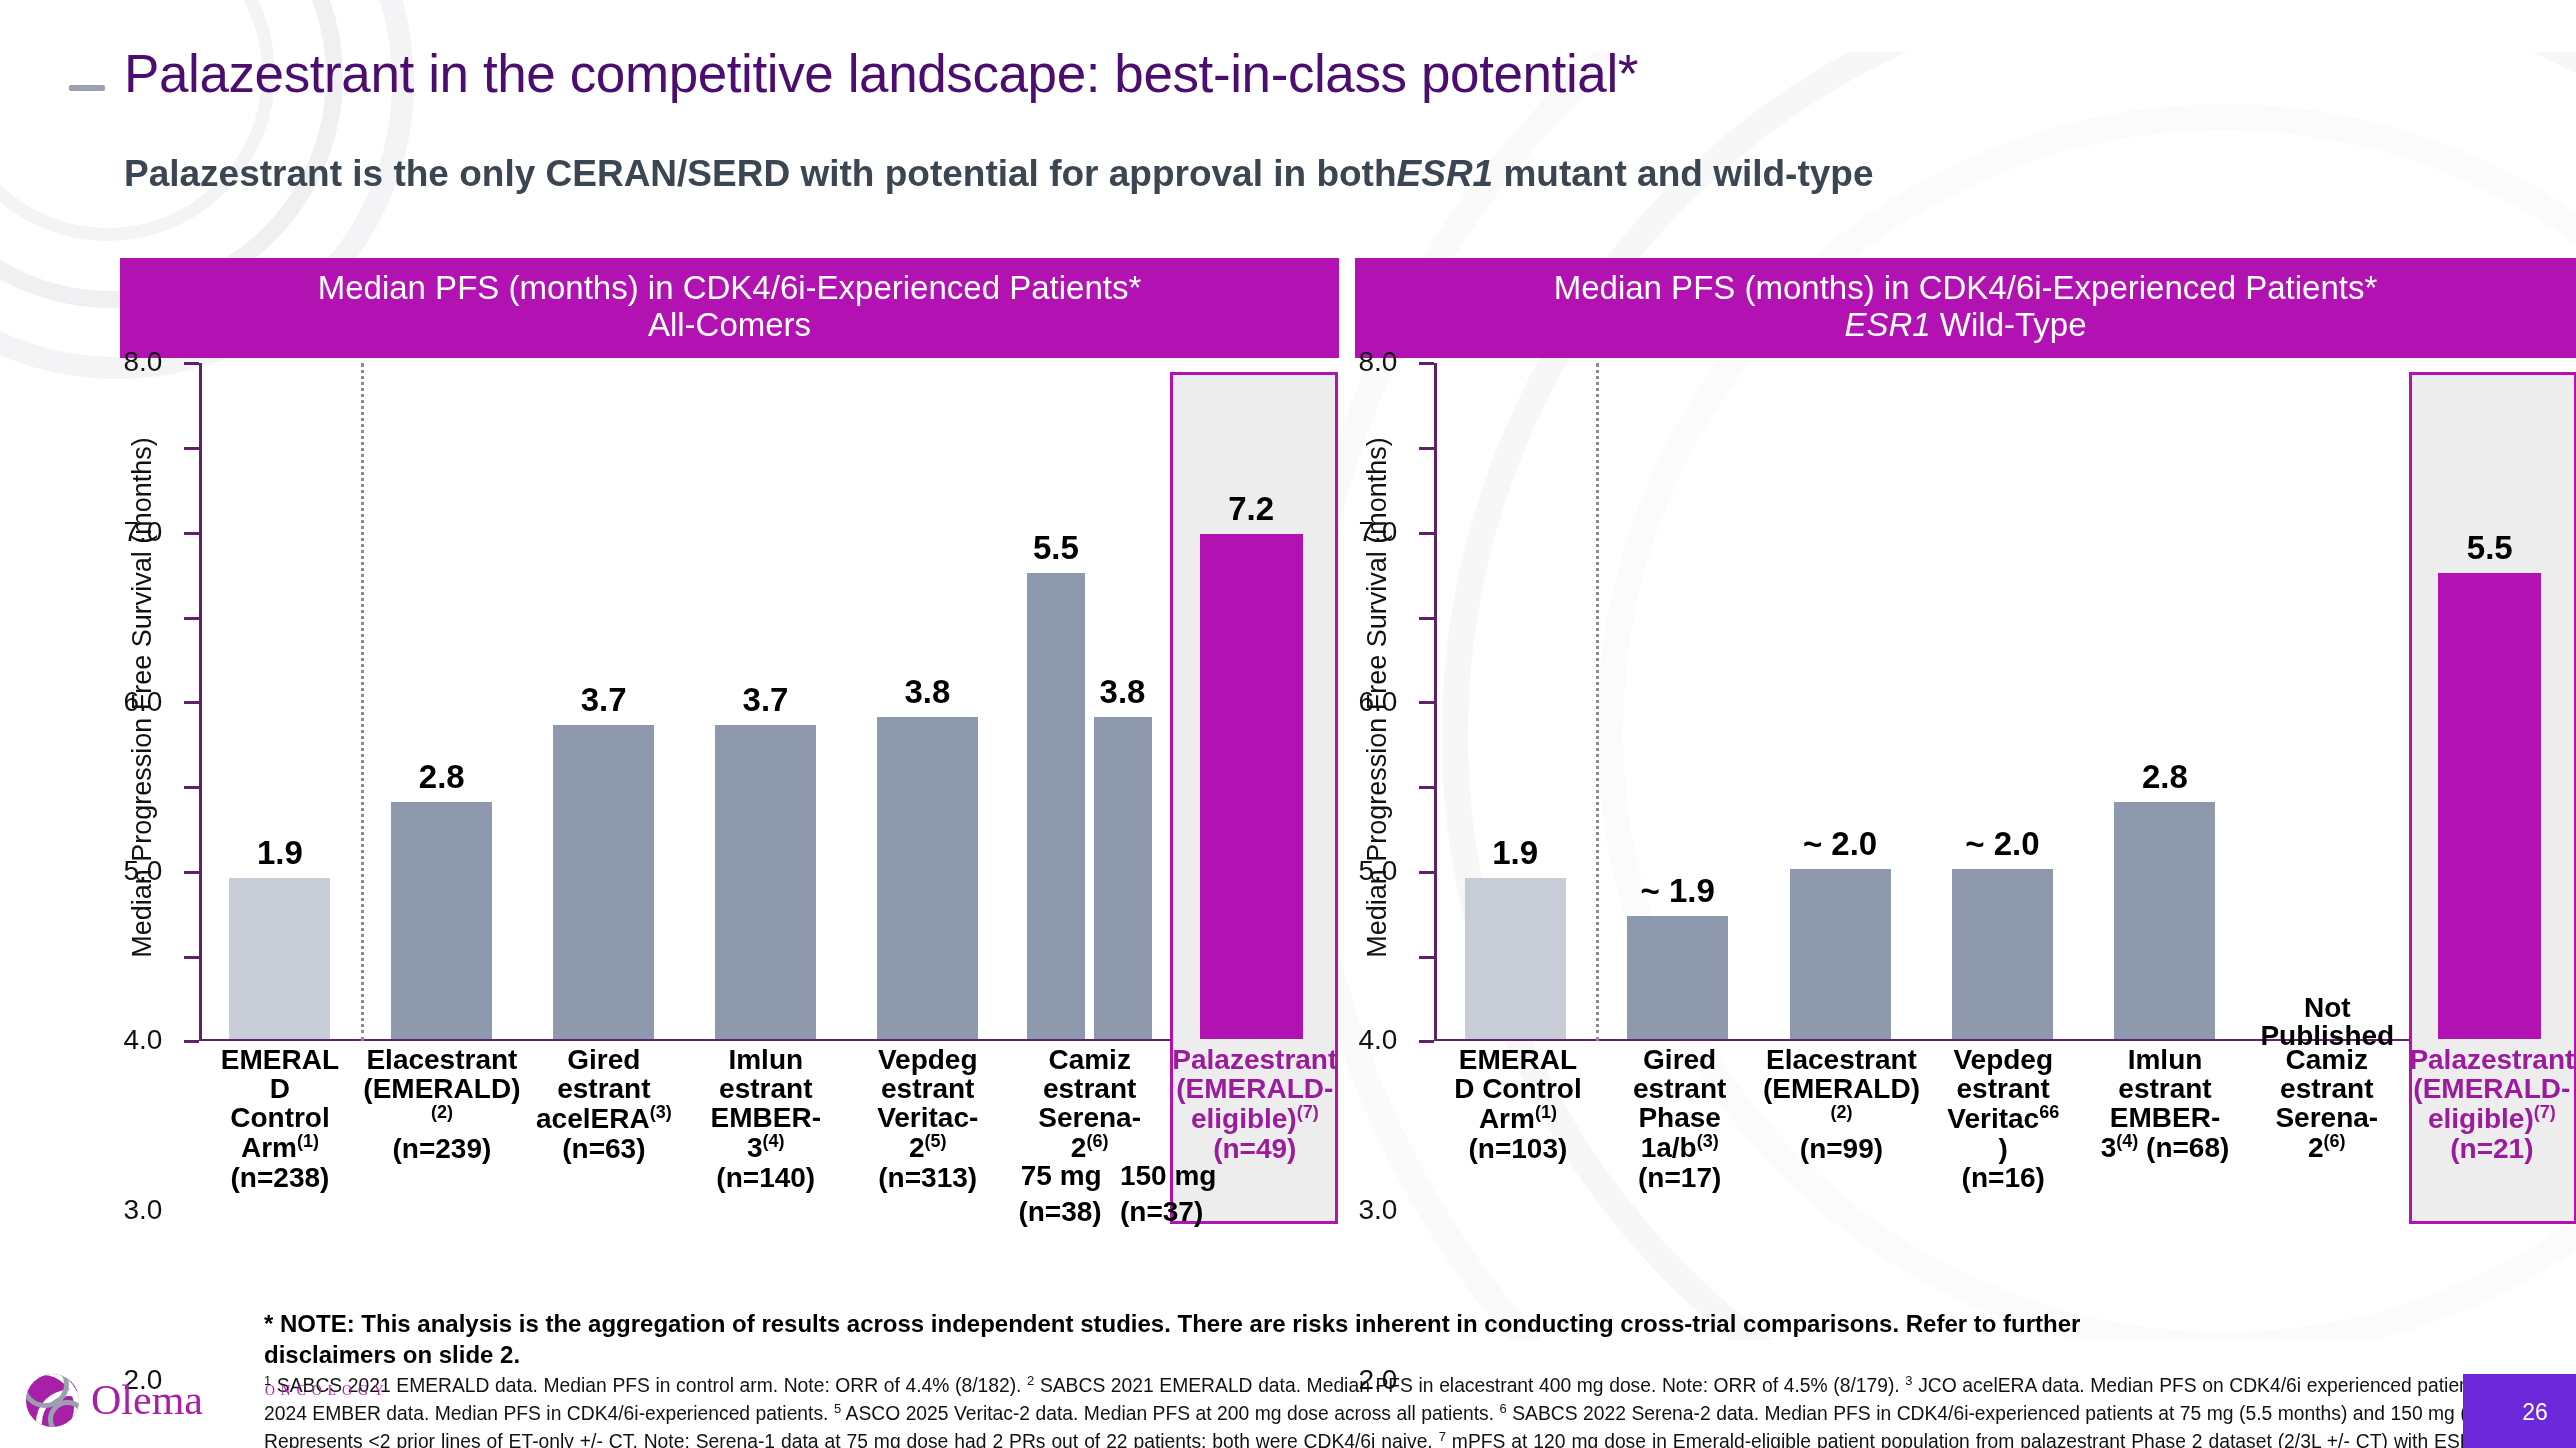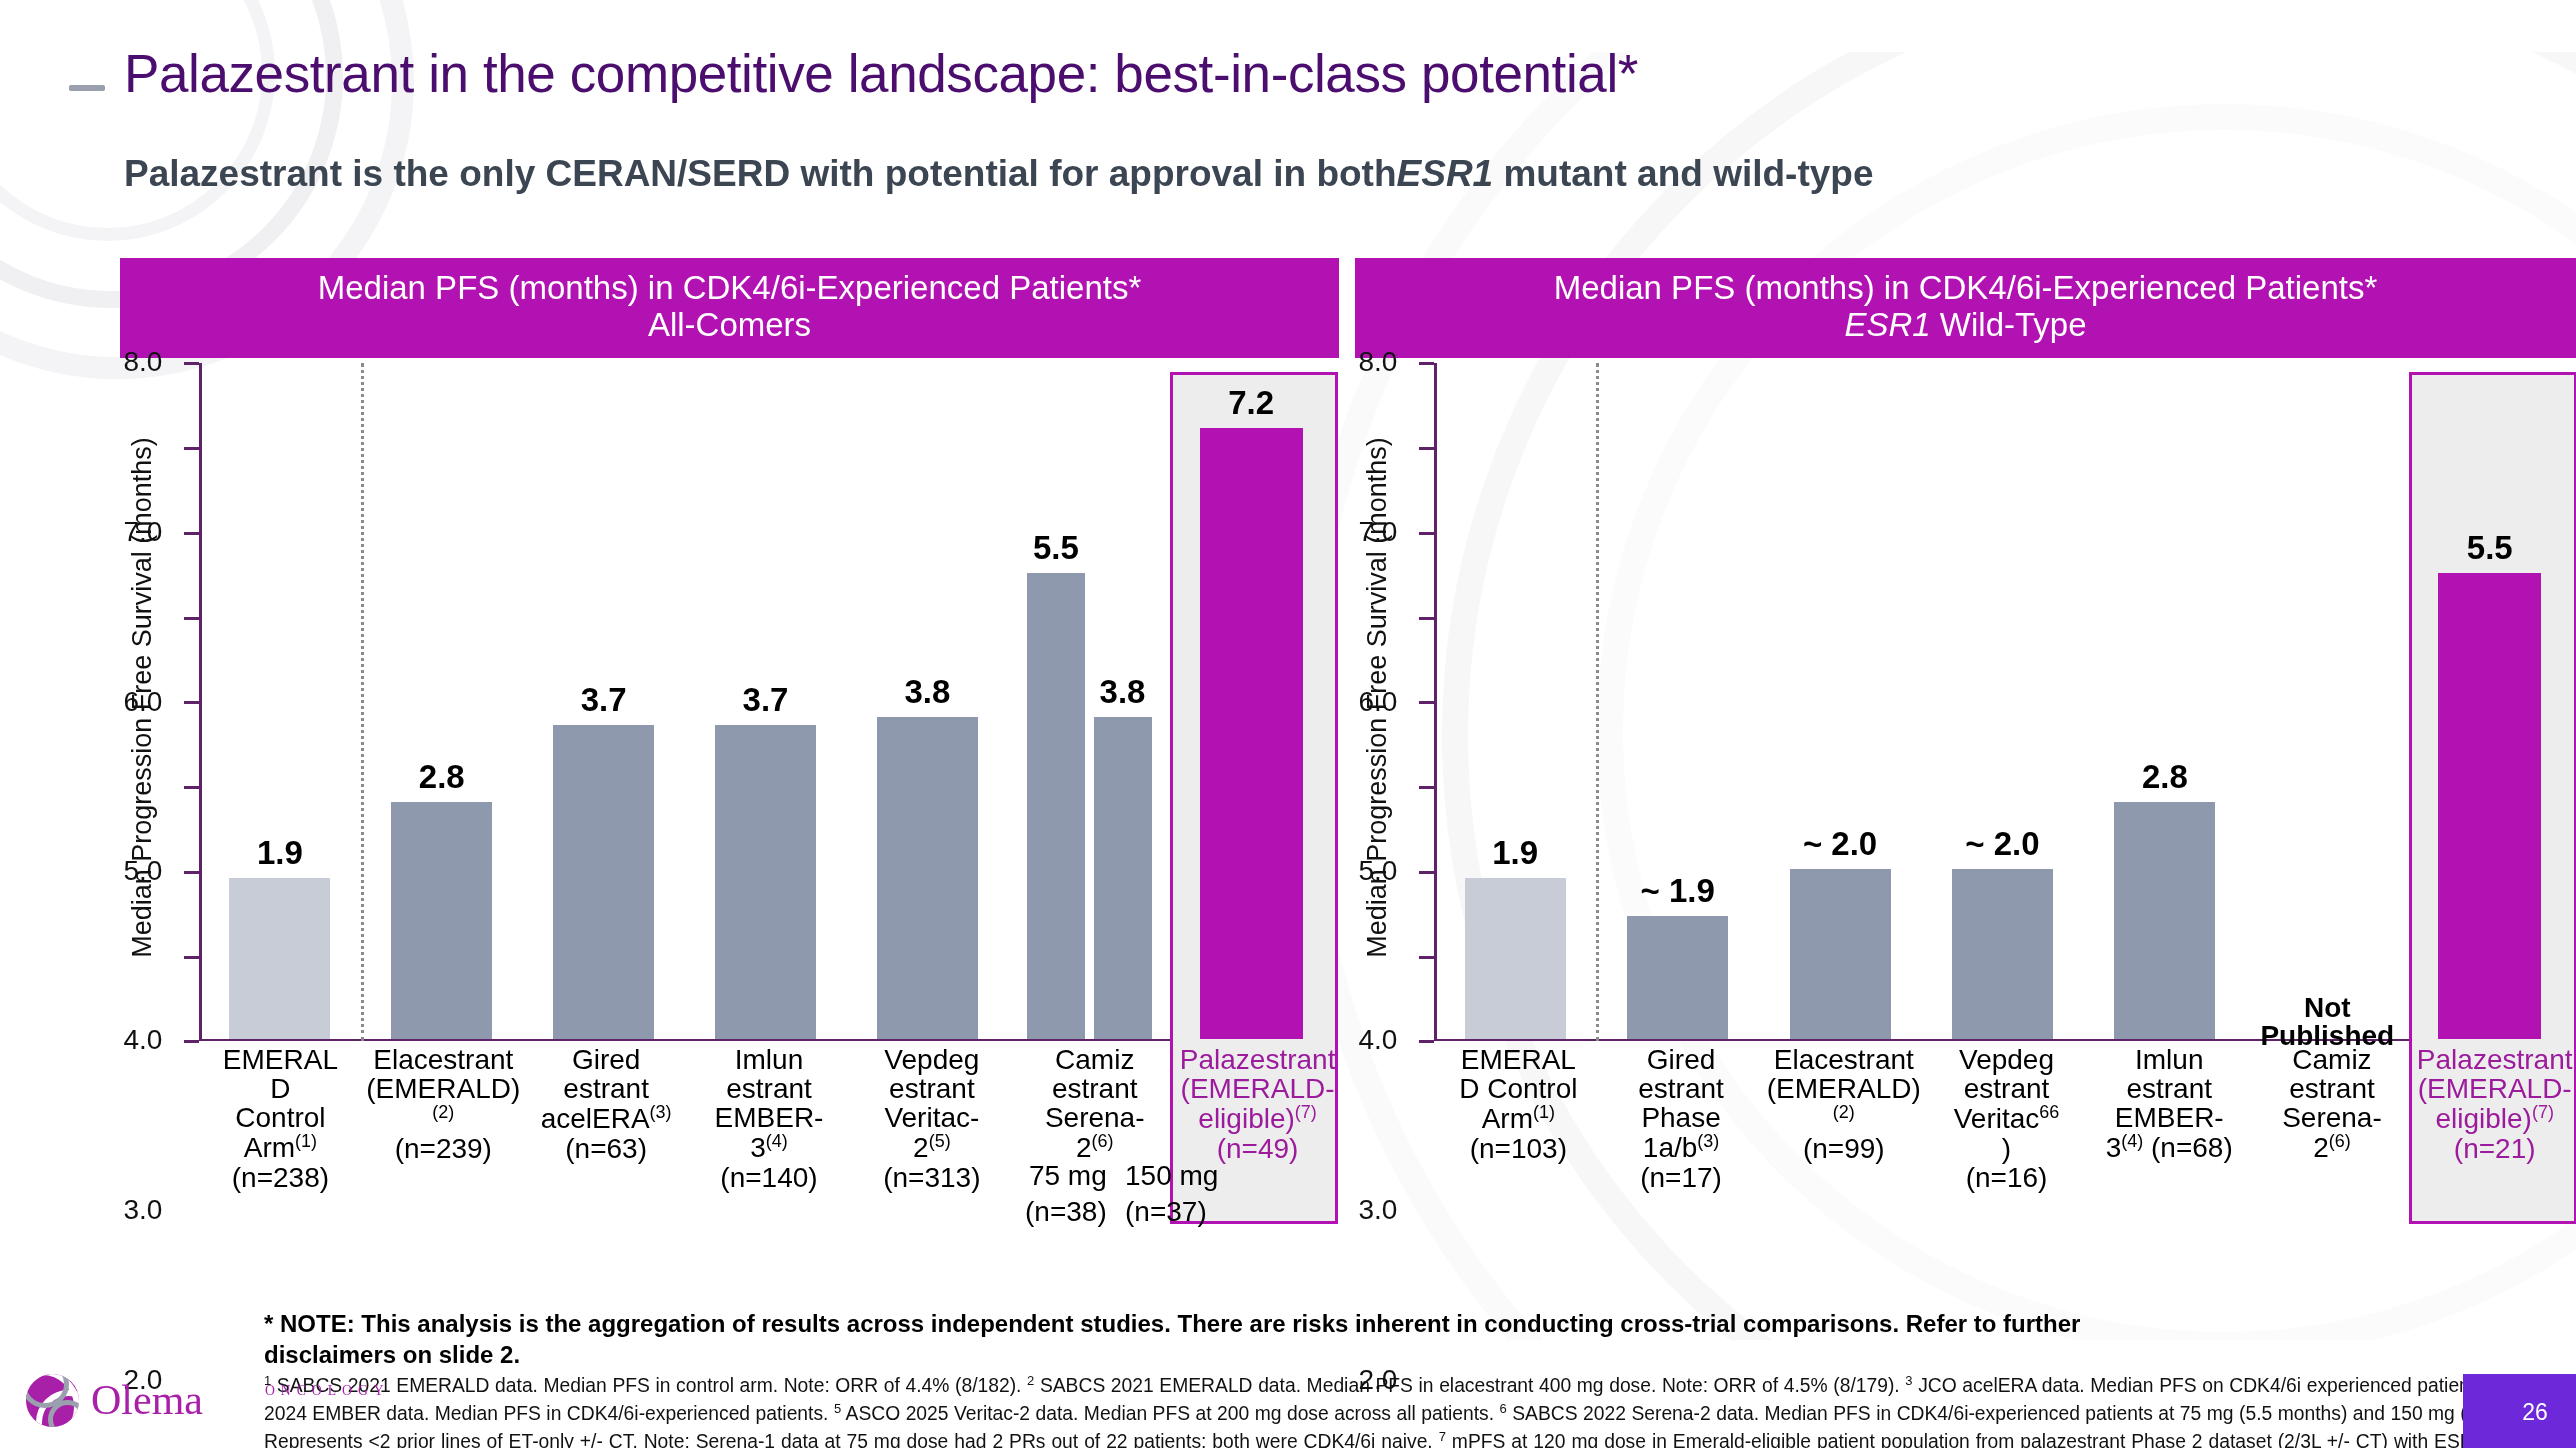--- a/index.html
+++ b/index.html
@@ -71,21 +71,21 @@
   }
   .np{position:absolute;left:50%;transform:translateX(-50%);bottom:-12px;width:150px;
       font-size:28px;font-weight:bold;color:#000;text-align:center;line-height:1.02;}
 
   
   .hlbox{position:absolute;border:3.4px solid #b312b3;background:#ededed;z-index:0;}
 
   
   .xlabels{position:absolute;left:79px;top:687px;right:0;display:flex;}
   .xlabels.r{left:82px;}
-  .xcell{flex:1;text-align:center;font-size:28px;font-weight:normal;color:#000;line-height:1.04;
+  .xcell{flex:1;text-align:center;font-size:28px;font-weight:bold;color:#000;line-height:1.04;
          padding:0 1.7px;box-sizing:border-box;position:relative;}
   .xcell.hl{color:#9c1a9c;}
   .xcell sup{font-size:18px;}
   .xcell .dbl{position:relative;height:0;}
   .xcell .d1,.xcell .d2{position:absolute;white-space:nowrap;top:-1.7px;}
   .xcell .d1{right:50%;transform:translateX(12px);}
   .xcell .d2{left:50%;transform:translateX(-13.7px);margin-left:44px;}
 
   
   .note{position:absolute;left:264px;top:1309px;width:1889px;font-size:24px;font-weight:bold;color:#000;line-height:1.28;}
@@ -190,21 +190,21 @@
           </div>
           <div class="slot">
             <div class="bar" style="height: 466px; width: 58px;">
               <div class="v">5.5</div>
             </div>
             <div class="bar" style="height: 322px; width: 58px;">
               <div class="v">3.8</div>
             </div>
           </div>
           <div class="slot">
-            <div class="bar hl" style="height: 611px; width: 103px;">
+            <div class="bar hl" style="height: 505px; width: 103px;">
               <div class="v">7.2</div>
             </div>
           </div>
         </div>
         <div class="divider" style="left: 14.2857%;"></div>
       </div>
     <div class="xlabels" id="xlabL">
         <div class="xcell">EMERAL<br>D<br>Control<br>Arm<sup>(1)</sup><br>(n=238)</div>
         <div class="xcell">Elacestrant<br>(EMERALD)<sup>(2)</sup><br>(n=239)</div>
         <div class="xcell">Gired<br>estrant<br>acelERA<sup>(3)</sup><br>(n=63)</div>

